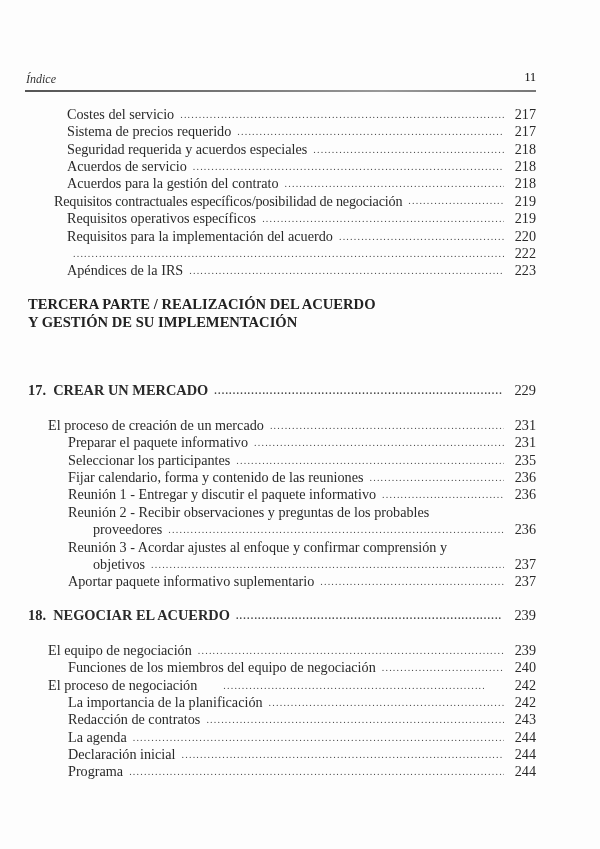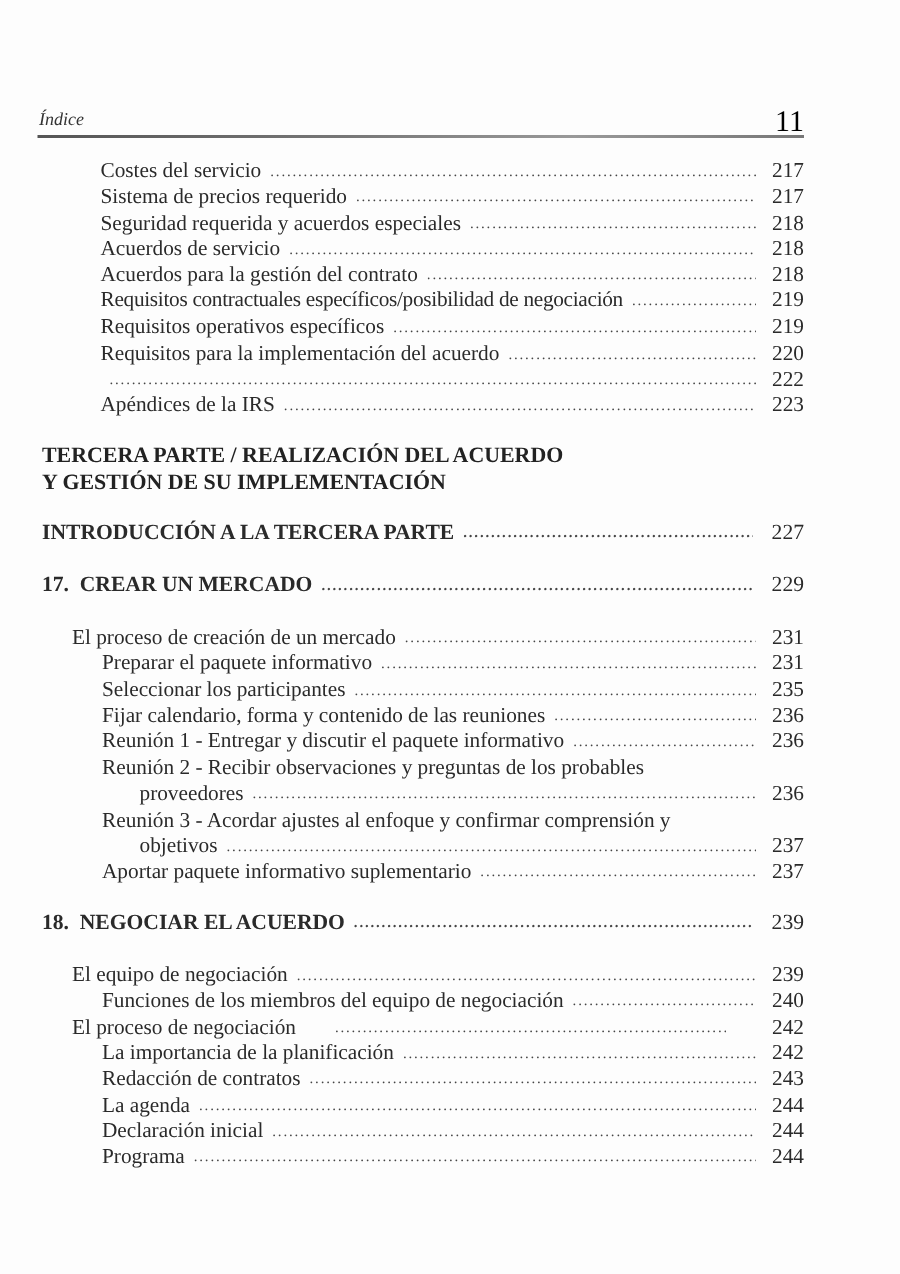--- a/index.html
+++ b/index.html
@@ -3,21 +3,21 @@
 <meta charset="utf-8">
 <style>
   html, body { margin: 0; padding: 0; }
   body {
     width: 600px; height: 849px; background: #fdfdfd; position: relative; overflow: hidden;
     font-family: "Liberation Serif", "DejaVu Serif", serif; color: #2a2a2a;
   }
   .page { position: absolute; left: 0; top: 0; width: 600px; height: 849px; }
   .running-head { position: absolute; left: 26px; top: 70px; width: 510px; height: 20px; }
   .rh-title { position: absolute; left: 0; top: 2px; font-style: italic; font-size: 12px; color: #333; }
-  .rh-page { position: absolute; right: 0; top: 0; font-size: 20px; color: #000000; }
+  .rh-page { position: absolute; right: 0; top: 0; font-size: 12px; color: #000000; }
   .rule { position: absolute; left: 25px; top: 90px; width: 511px; height: 2px;
           background: linear-gradient(to right, #555 0%, #777 40%, #999 70%, #777 100%); }
 
   .entry { position: absolute; right: 64px; height: 18px; display: flex; align-items: baseline;
            font-size: 14.2px; line-height: 17px; white-space: nowrap; }
   .entry .label { flex: 0 0 auto; }
   .entry .leader { flex: 1 1 auto; overflow: hidden; margin: 0 6px 0 6px; color: #444;
                    font-size: 10px; letter-spacing: 1.2px; position: relative; top: -1px; }
   .entry .leader::before { content: "........................................................................................................................................................................................................................................."; }
   .entry .pg { flex: 0 0 26px; text-align: right; }
@@ -57,21 +57,21 @@
   <div class="entry" style="left:67px; top:158px;">
     <span class="label">Acuerdos de servicio</span>
     <span class="leader"></span>
     <span class="pg">218</span>
   </div>
   <div class="entry" style="left:67px; top:175px;">
     <span class="label">Acuerdos para la gestión del contrato</span>
     <span class="leader"></span>
     <span class="pg">218</span>
   </div>
-  <div class="entry" style="left:67px; top:192px;">
+  <div class="entry" style="left:54px; top:192px;align-items:center;">
     <span class="label" style="letter-spacing:-0.2px;">Requisitos contractuales específicos/posibilidad de negociación</span>
     <span class="leader"></span>
     <span class="pg">219</span>
   </div>
   <div class="entry" style="left:67px; top:210px;">
     <span class="label">Requisitos operativos específicos</span>
     <span class="leader"></span>
     <span class="pg">219</span>
   </div>
   <div class="entry" style="left:67px; top:228px;">
@@ -85,25 +85,20 @@
   </div>
   <div class="entry" style="left:67px; top:262px;">
     <span class="label">Apéndices de la IRS</span>
     <span class="leader"></span>
     <span class="pg">223</span>
   </div>
 
   <div class="part-head" style="top:295px;">TERCERA PARTE / REALIZACIÓN DEL ACUERDO</div>
   <div class="part-head" style="top:313px;">Y GESTIÓN DE SU IMPLEMENTACIÓN</div>
 
-  <div class="entry bold" style="left:28px; top:347px;">
-    <span class="label">INTRODUCCIÓN A LA TERCERA PARTE</span>
-    <span class="leader"></span>
-    <span class="pg pg-major">227</span>
-  </div>
 
   <div class="entry bold" style="left:28px; top:382px;">
     <span class="label" style="white-space:pre;">17.  CREAR UN MERCADO</span>
     <span class="leader"></span>
     <span class="pg pg-major">229</span>
   </div>
 
   <div class="entry" style="left:48px; top:417px;">
     <span class="label">El proceso de creación de un mercado</span>
     <span class="leader"></span>

